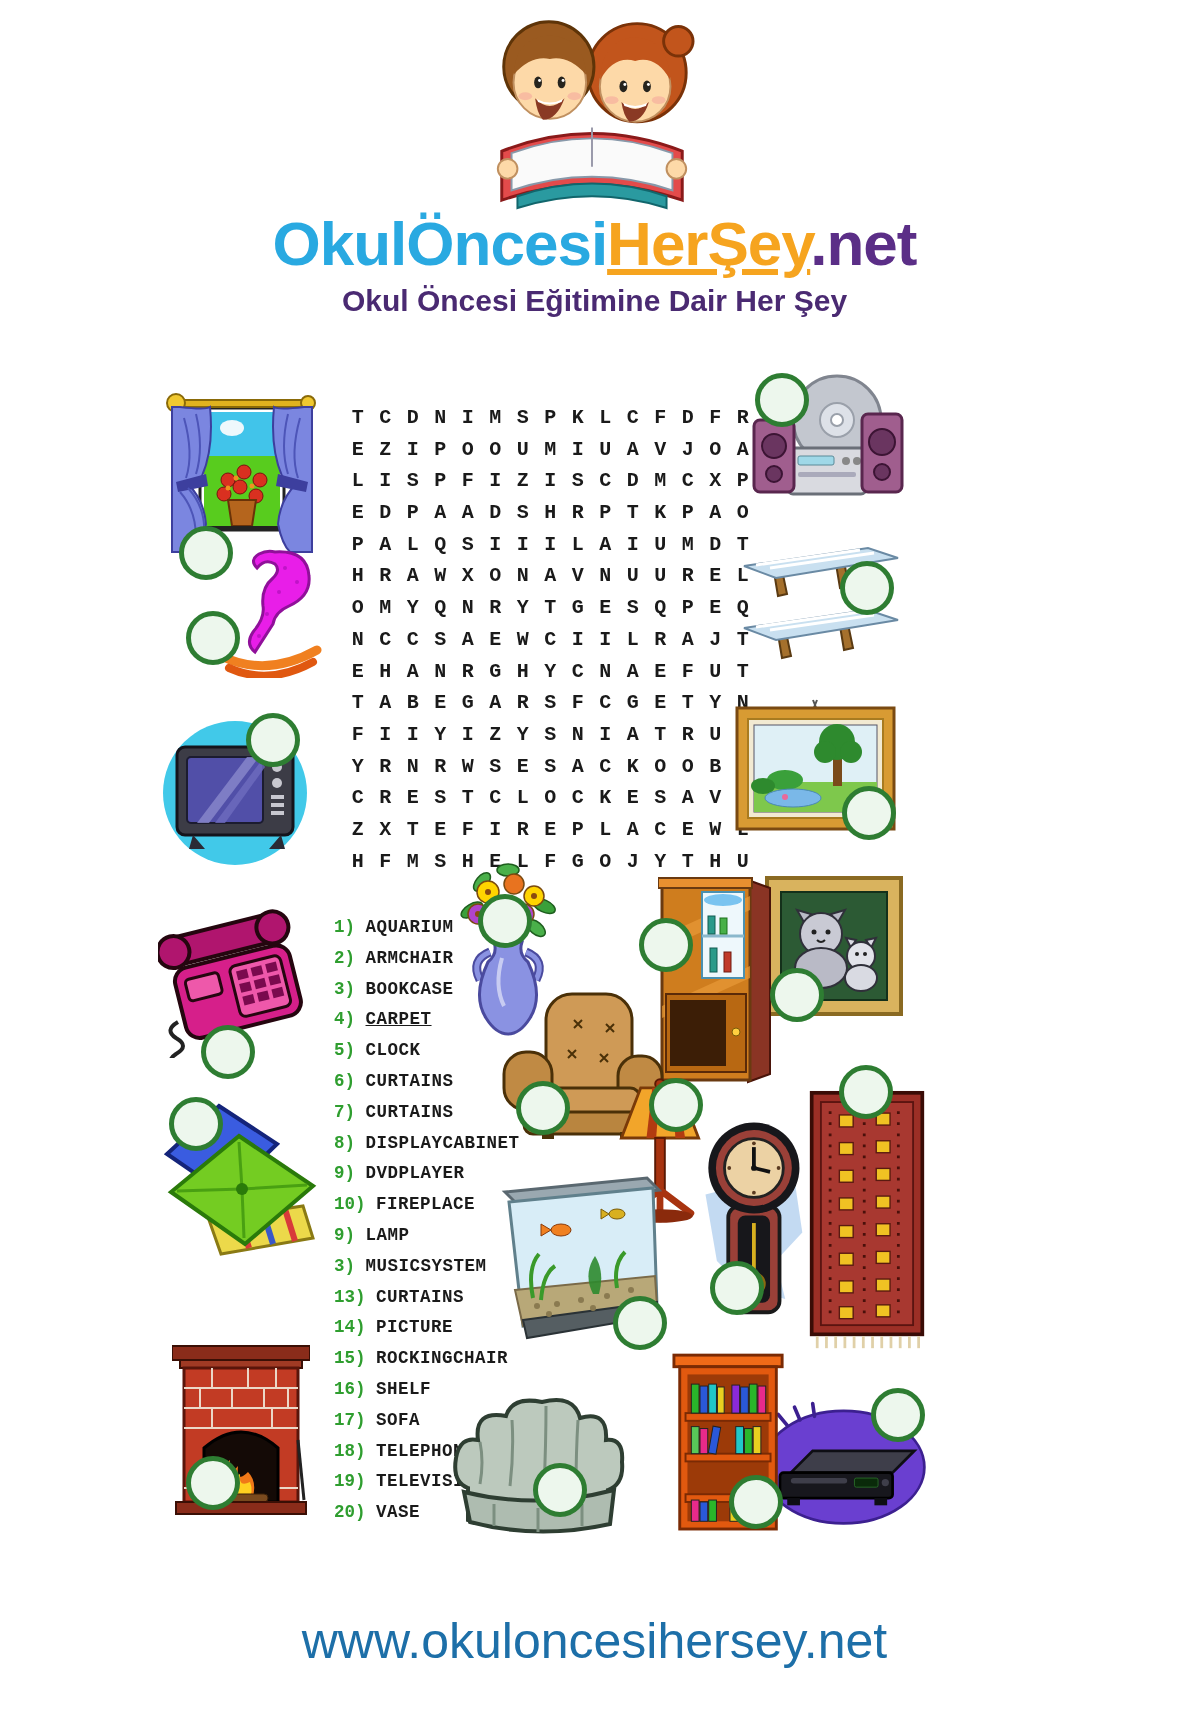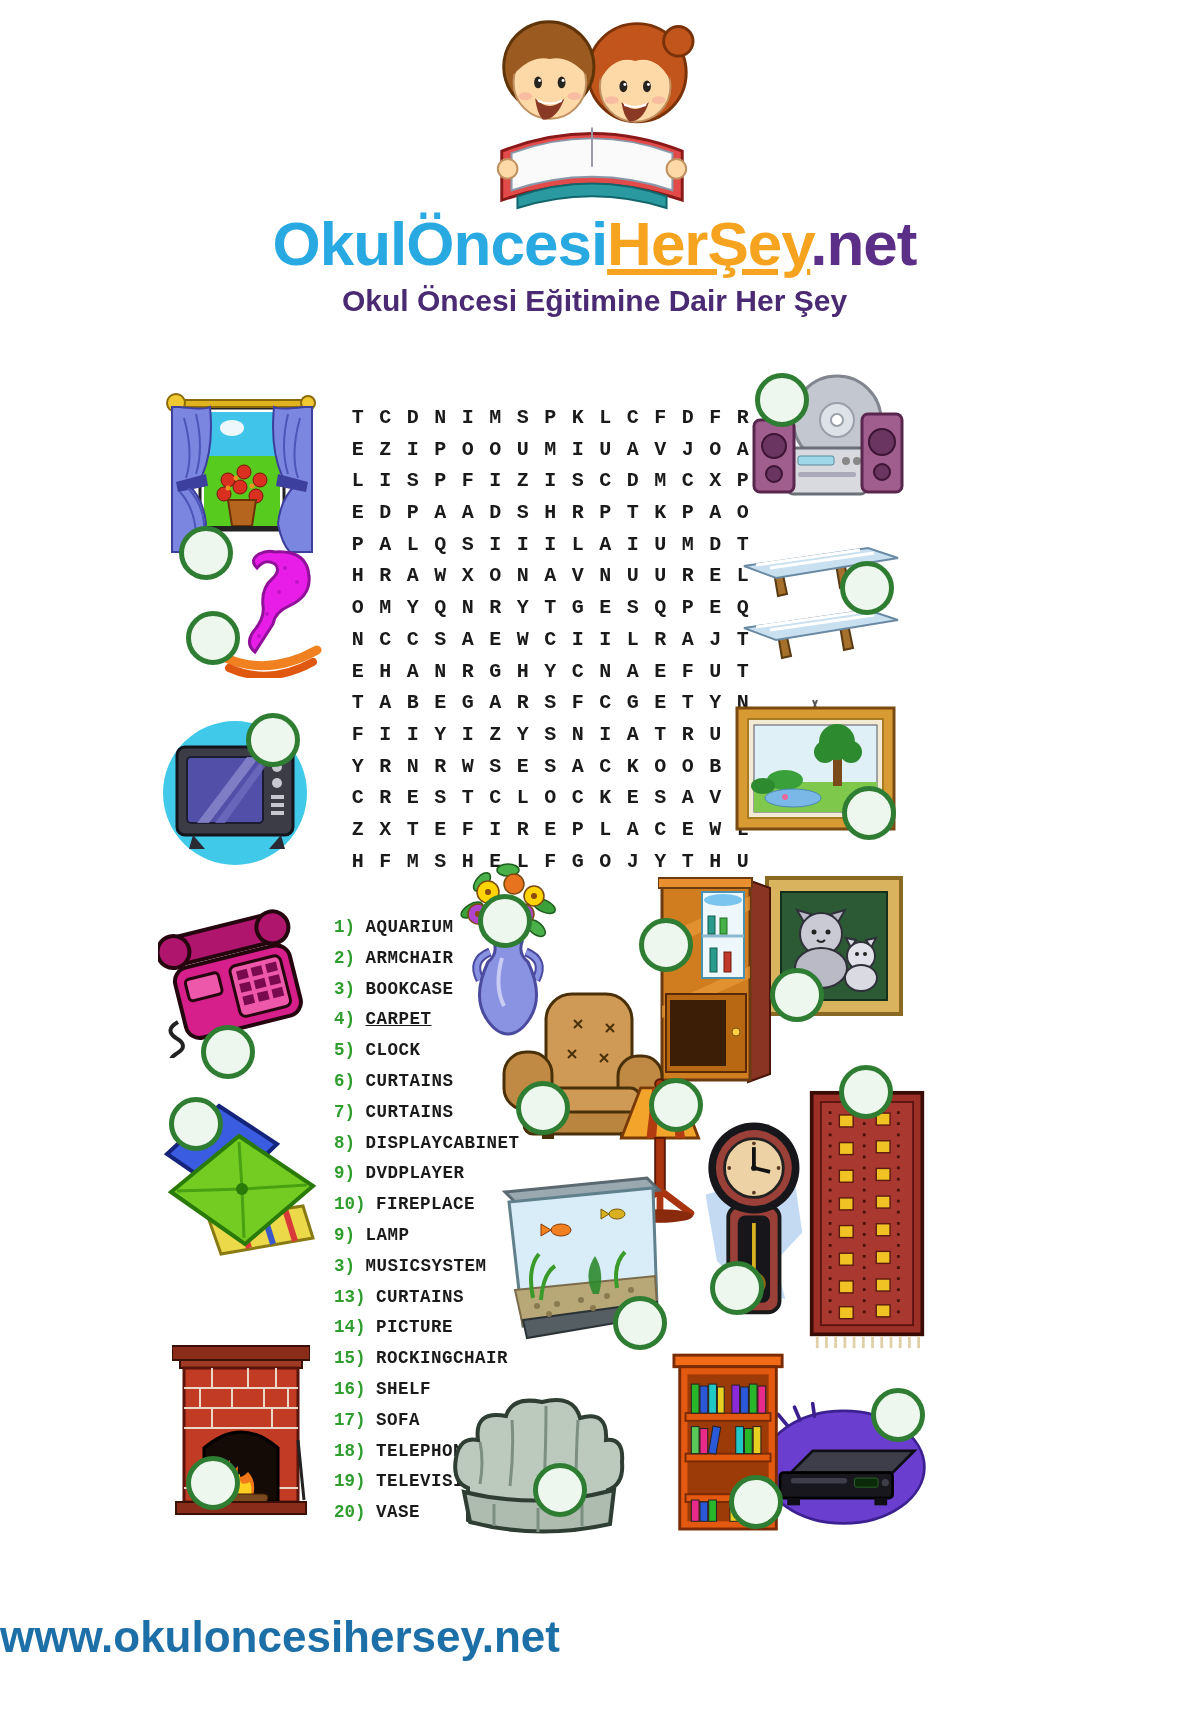--- a/index.html
+++ b/index.html
@@ -20,22 +20,22 @@
   .grid-cell { width:27.5px; text-align:center; font-family:"Liberation Mono", monospace;
     font-weight:700; font-size:20px; line-height:31.7px; color:var(--letter-color); }
   #word-list { position:absolute; left:334px; top:912px; }
   .wl-item { height:30.8px; line-height:30.8px; font-family:"Liberation Mono", monospace;
     font-weight:700; font-size:17.5px; white-space:pre; }
   .wl-num { color:var(--num-color); }
   .wl-word { color:var(--word-color); letter-spacing:0.5px; }
   .wl-word.underline { text-decoration:underline; }
   .answer-circle { position:absolute; width:54px; height:54px; border-radius:50%;
     border:5px solid var(--circle-border); background:var(--circle-fill); z-index:6; }
-  #footer { position:absolute; top:1612px; left:0; width:100%; 
-    font-weight:700; font-size:44px; color:var(--footer-color); }
+  #footer { position:absolute; top:1612px; left:0; width:100%; text-align:center;
+    font-weight:400; font-size:50px; color:var(--footer-color); }
 </style>
 </head>
 <body style="--logo-blue: #29a9e1; --logo-orange: #f6a41f; --logo-purple: #5b2e87; --subtitle-color: #4a2a72; --letter-color: #1a1a1a; --num-color: #2f9e2f; --word-color: #1a1a1a; --footer-color: #1d6fa8; --circle-border: #2e7d32; --circle-fill: #edf7ed;">
 
 <div id="kids" class="clip">
   <svg viewBox="0 0 280 210" width="280" height="206">
     <circle cx="186" cy="70" r="50" fill="#c2551c" stroke="#7a3208" stroke-width="3"></circle>
     <circle cx="228" cy="38" r="15" fill="#c2551c" stroke="#7a3208" stroke-width="3"></circle>
     <circle cx="96" cy="64" r="46" fill="#9a5a20" stroke="#5e3408" stroke-width="3"></circle>
     <circle cx="97" cy="80" r="37" fill="#fdd9a8" stroke="#c09060" stroke-width="2"></circle>

